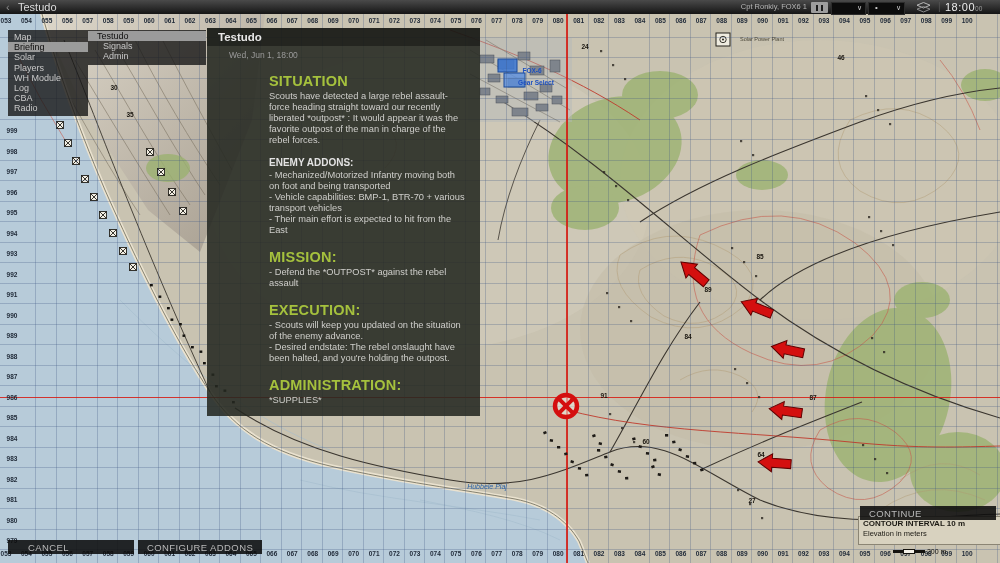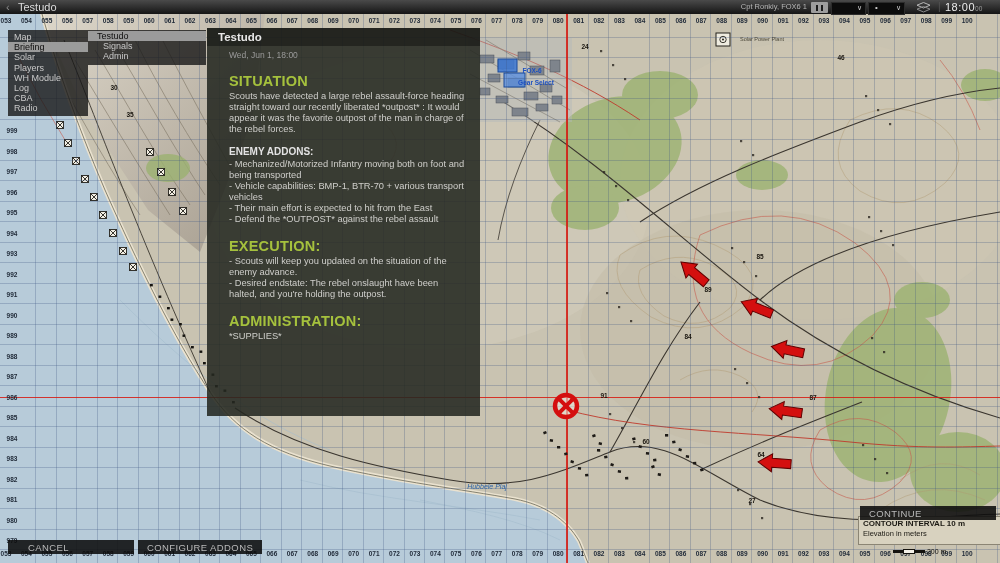--- a/index.html
+++ b/index.html
@@ -52,21 +52,21 @@
   .menu-item.selected{background:#9b9b9b;color:#0e0e0e;}
   #submenu .menu-item{padding-left:9px;}
   #submenu .menu-item:not(.selected){padding-left:15px;}
 
   
   #briefing{position:absolute;left:207px;top:28px;width:273px;height:388px;z-index:40;
     background:rgba(36,40,33,.88);overflow:hidden;}
   #briefing .bhead{background:rgba(12,12,12,.45);padding:3px 0 3px 11px;
     font-size:11.5px;font-weight:bold;color:#e8e8e8;}
   #briefing .bdate{margin:4px 0 0 22px;font-size:8.5px;color:#9a9a9a;}
-  #briefing-sections{padding:0 14px 0 22px;}
+  #briefing-sections{padding:0 14px 0 22px;margin-left:40px;}
   .sec-green{color:#a5c13d;font-size:14.5px;font-weight:bold;margin:13px 0 2px 0;letter-spacing:.2px;}
   .sec-white{color:#e3e3e3;font-size:10px;font-weight:bold;margin:11px 0 2px 0;}
   .bline{color:#cfcfcb;font-size:9.3px;line-height:11px;}
 
   
   .fbtn{position:absolute;background:rgba(13,13,13,.88);border:none;color:#b9b9b9;
     font-family:"Liberation Sans",sans-serif;font-size:9.5px;text-align:left;
     letter-spacing:.4px;padding:0 0 0 9px;z-index:65;cursor:pointer;}
   #btn-cancel{left:8px;top:540px;width:126px;height:14px;padding-left:20px;}
   #btn-configure{left:138px;top:540px;width:124px;height:14px;}
@@ -498,20 +498,21 @@
   <div id="briefing">
     <div class="bhead">Testudo</div>
     <div class="bdate">Wed, Jun 1,  18:00</div>
     <div id="briefing-sections">
         <div class="sec-green">SITUATION</div>
         <div class="bline">Scouts have detected a large rebel assault-force heading straight toward our recently liberated  *outpost* : It would appear it was the favorite outpost of the man in charge of the rebel forces.</div>
         <div class="sec-white">ENEMY ADDONS:</div>
         <div class="bline">- Mechanized/Motorized Infantry moving both on foot and being transported</div>
         <div class="bline">- Vehicle capabilities: BMP-1, BTR-70 + various transport vehicles</div>
         <div class="bline">- Their main effort is expected to hit from the East</div>
+        <div class="sec-green">MISSION:</div>
         <div class="bline">- Defend the  *OUTPOST*  against the rebel assault</div>
         <div class="sec-green">EXECUTION:</div>
         <div class="bline">- Scouts will keep you updated on the situation of the enemy advance.</div>
         <div class="bline">- Desired endstate: The rebel onslaught have been halted, and you're holding the outpost.</div>
         <div class="sec-green">ADMINISTRATION:</div>
         <div class="bline">*SUPPLIES*</div>
       </div>
   </div>
 
   <button class="fbtn" id="btn-cancel">CANCEL</button>

